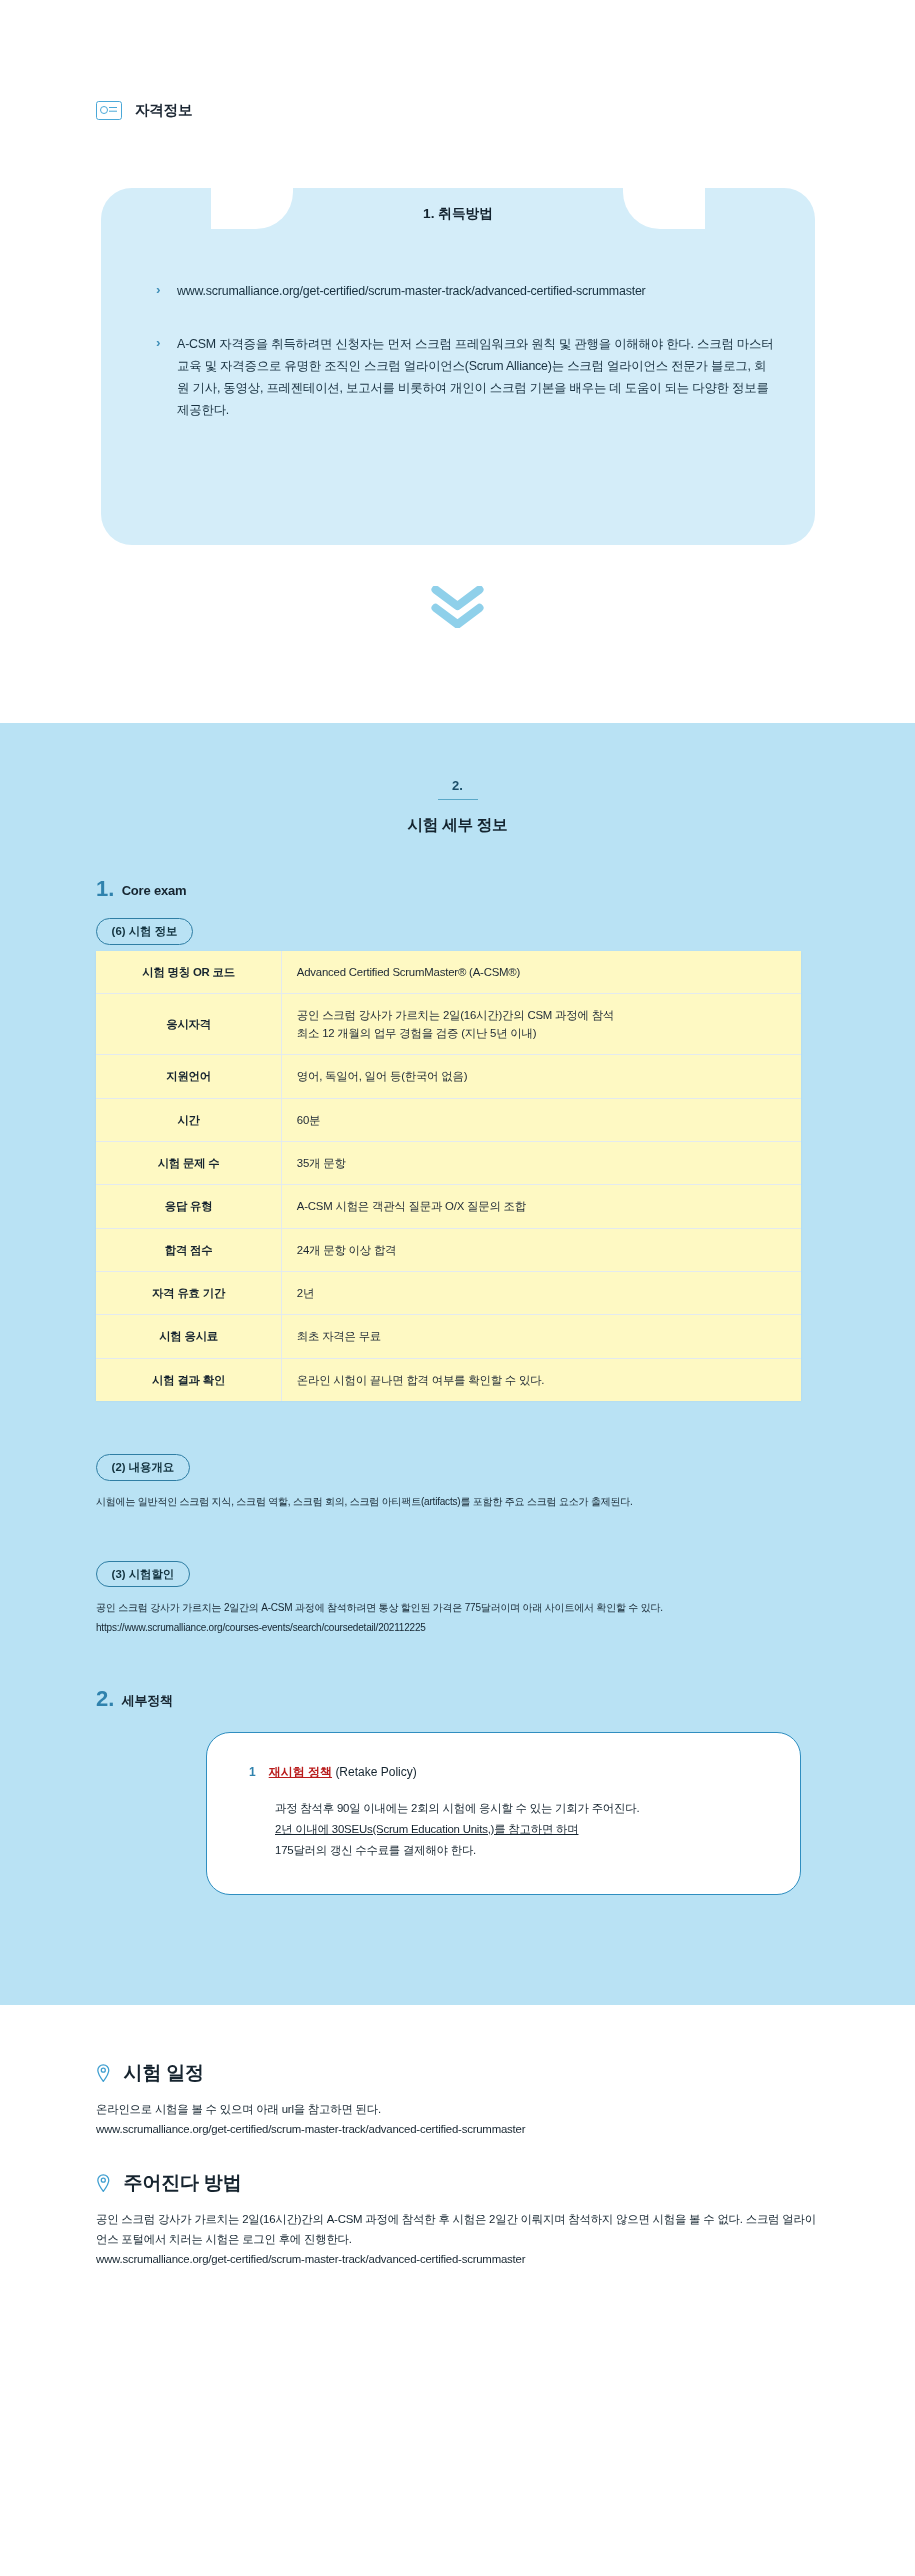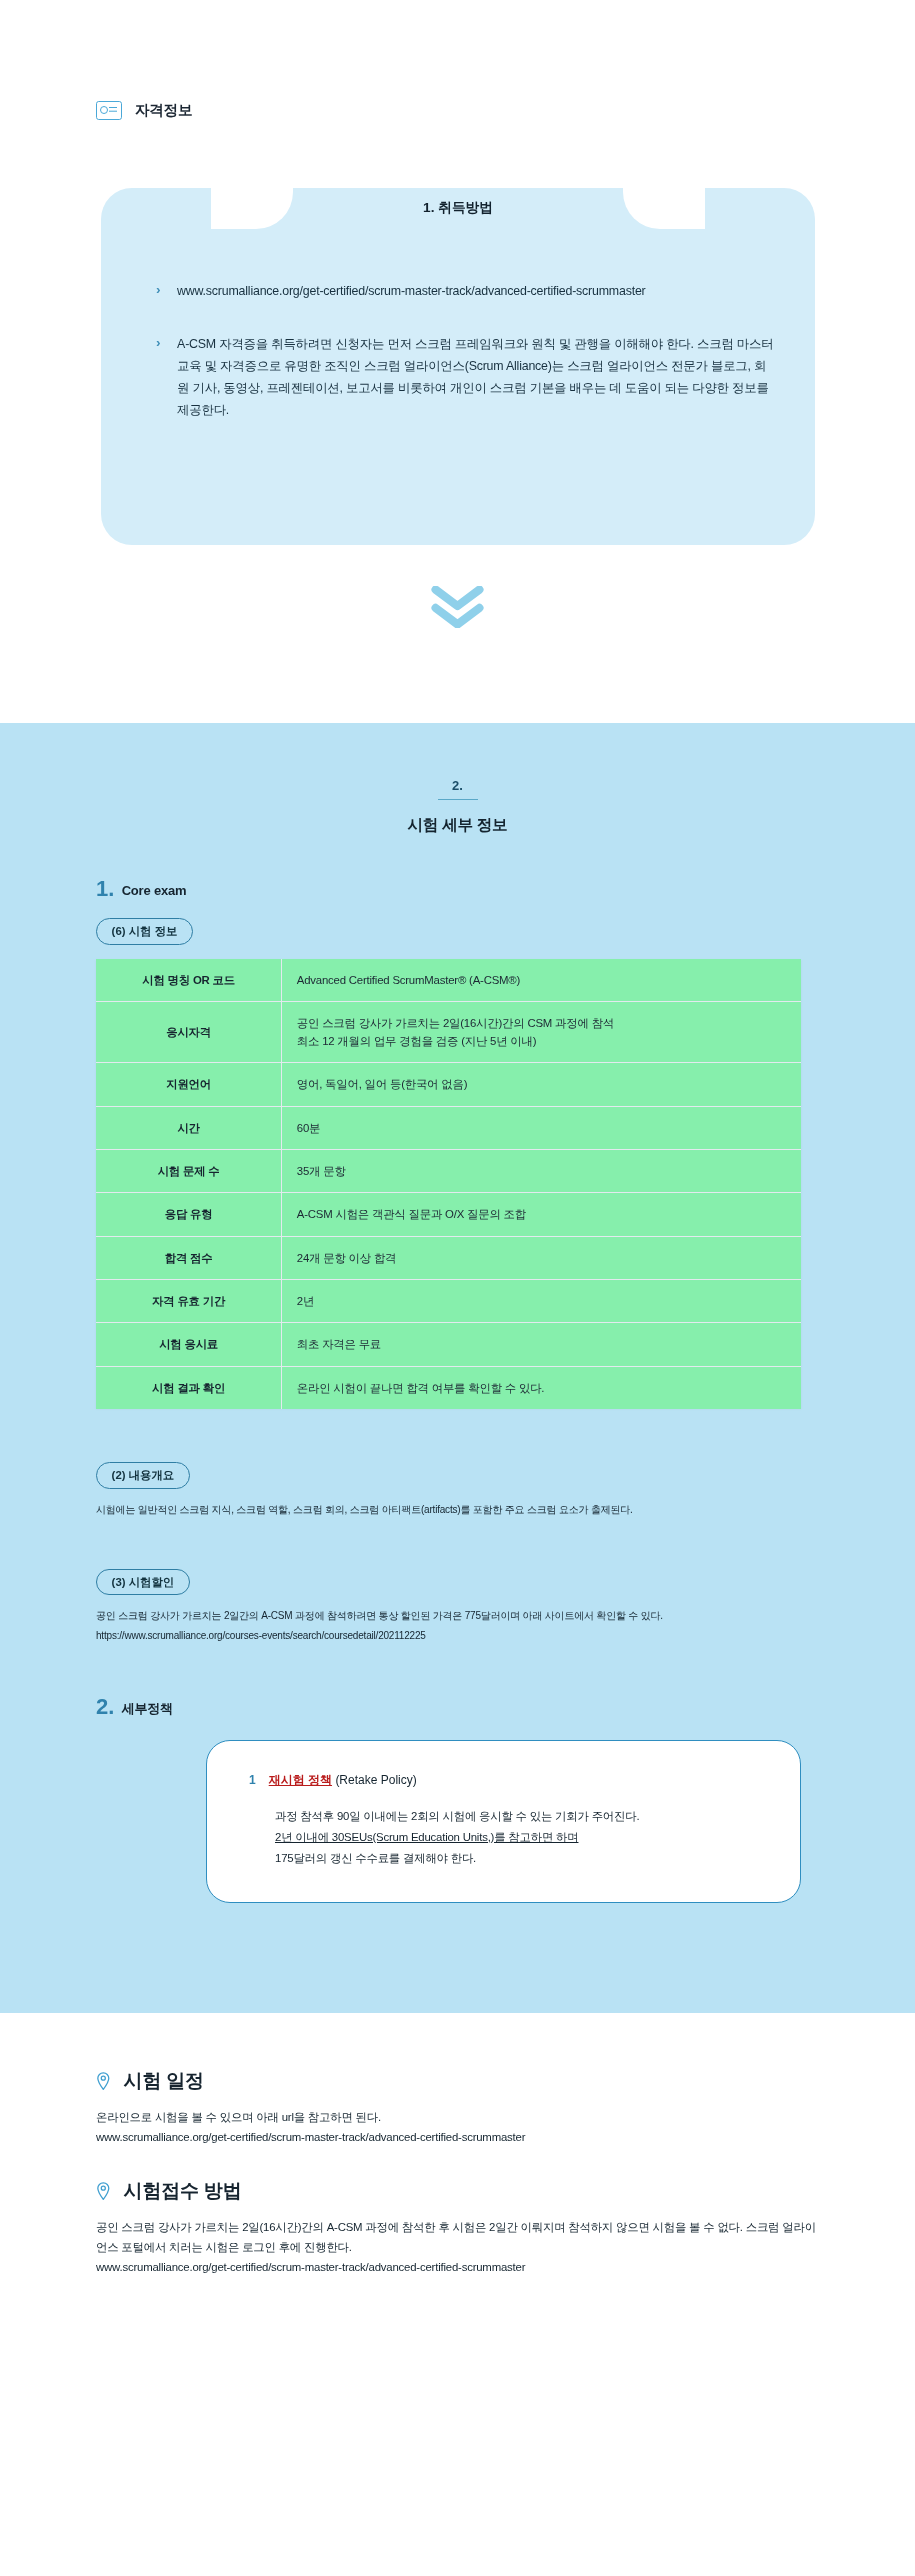--- a/index.html
+++ b/index.html
@@ -85,21 +85,21 @@
     position: absolute;
     top: -0.9px;
     width: 82px;
     height: 42px;
     background: #ffffff;
   }
   .card1-notch-l { left: 110px; border-bottom-right-radius: 37px;}
   .card1-notch-r { right: 110px; border-bottom-left-radius: 37px;}
   .card1-tabtext {
     position: absolute;
-    top: 11px;
+    top: 17px;
     left: 0;
     width: 714px;
     text-align: center;
     font-size: 13.7px;
     font-weight: bold;
     color: #12222e;
     z-index: 3;
   }
   .card1-body {
     position: absolute;
@@ -194,22 +194,22 @@
     font-size: 11.4px;
     font-weight: bold;
     color: #13333f;
     background: transparent;
     margin-top: 16.5px;
   }
 
   table.exam {
     border-collapse: collapse;
     width: 705px;
-    background: #86efac;
-    margin-top: 14px;
+    background: #fef9c3;
+    margin-top: 6px;
     box-shadow: 0 0.9px 2.7px rgba(0,0,0,0.05);
   }
   table.exam td {
     border-bottom: 0.9px solid #e3eaef;
     padding: 12px 14.6px;
     font-size: 11.4px;
     color: #1c2733;
     line-height: 18.3px;
     vertical-align: middle;
     letter-spacing: -0.2px;
@@ -439,21 +439,21 @@
       <div class="bot-para" style="white-space: pre-line;">온라인으로 시험을 볼 수 있으며 아래 url을 참고하면 된다.
 www.scrumalliance.org/get-certified/scrum-master-track/advanced-certified-scrummaster</div>
 
       <div class="bot-head">
         <span class="pin-icon">
           <svg width="14.6" height="18.3" viewBox="0 0 16 20" aria-hidden="true">
             <path d="M8 1 C4.5 1 2 3.5 2 6.8 C2 11 8 19 8 19 C8 19 14 11 14 6.8 C14 3.5 11.5 1 8 1 Z" fill="none" stroke="#3f9fd0" stroke-width="1.4"></path>
             <circle cx="8" cy="6.8" r="2.2" fill="none" stroke="#3f9fd0" stroke-width="1.4"></circle>
           </svg>
         </span>
-        <span class="bot-head-title">시험접수 방법</span>
+        <span class="bot-head-title">주어진다 방법</span>
       </div>
       <div class="bot-para" style="white-space: pre-line;">공인 스크럼 강사가 가르치는 2일(16시간)간의 A-CSM 과정에 참석한 후 시험은 2일간 이뤄지며 참석하지 않으면 시험을 볼 수 없다. 스크럼 얼라이언스 포털에서 치러는 시험은 로그인 후에 진행한다.
 www.scrumalliance.org/get-certified/scrum-master-track/advanced-certified-scrummaster</div>
 
     </div>
   </section>
 
 </div>
 
 

